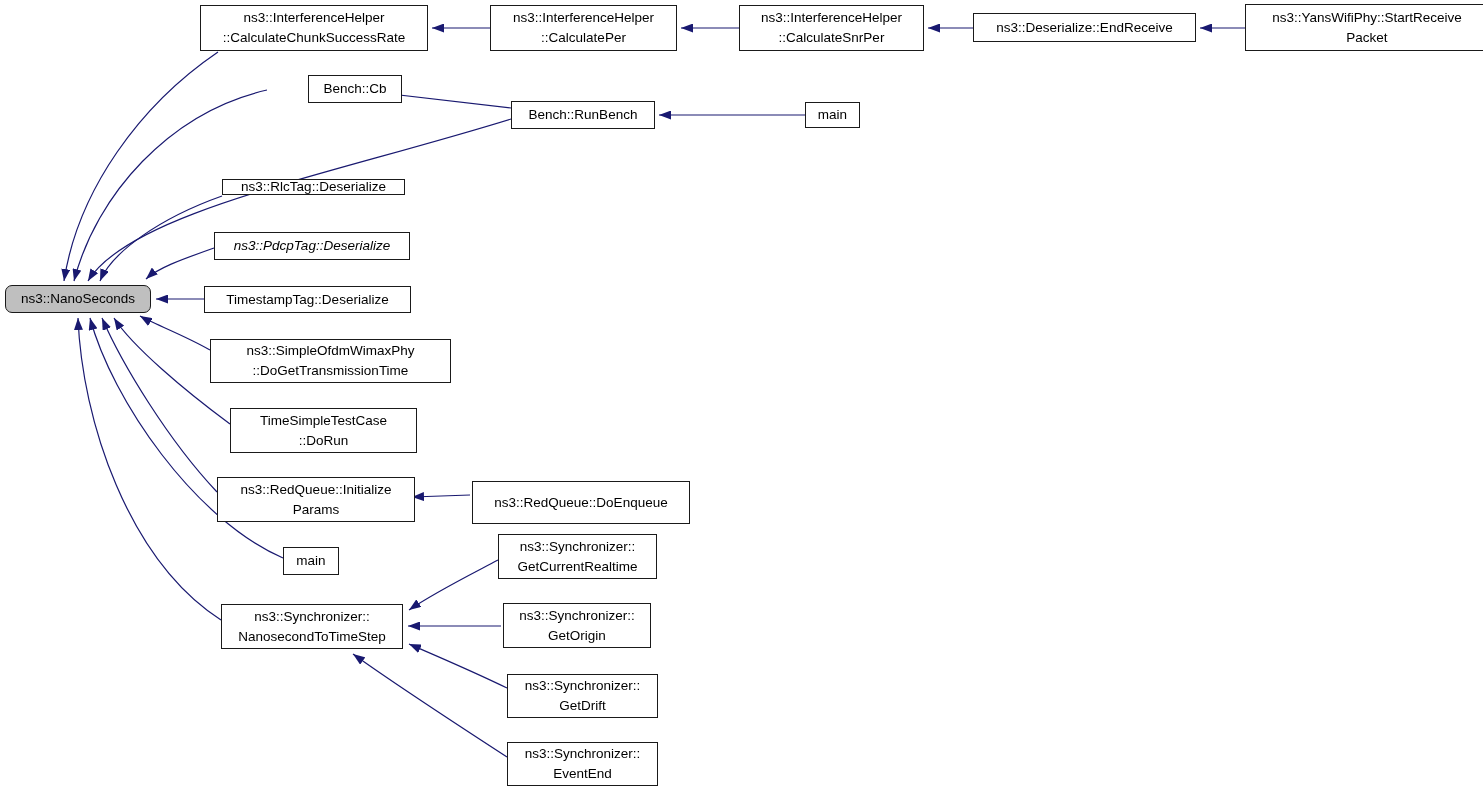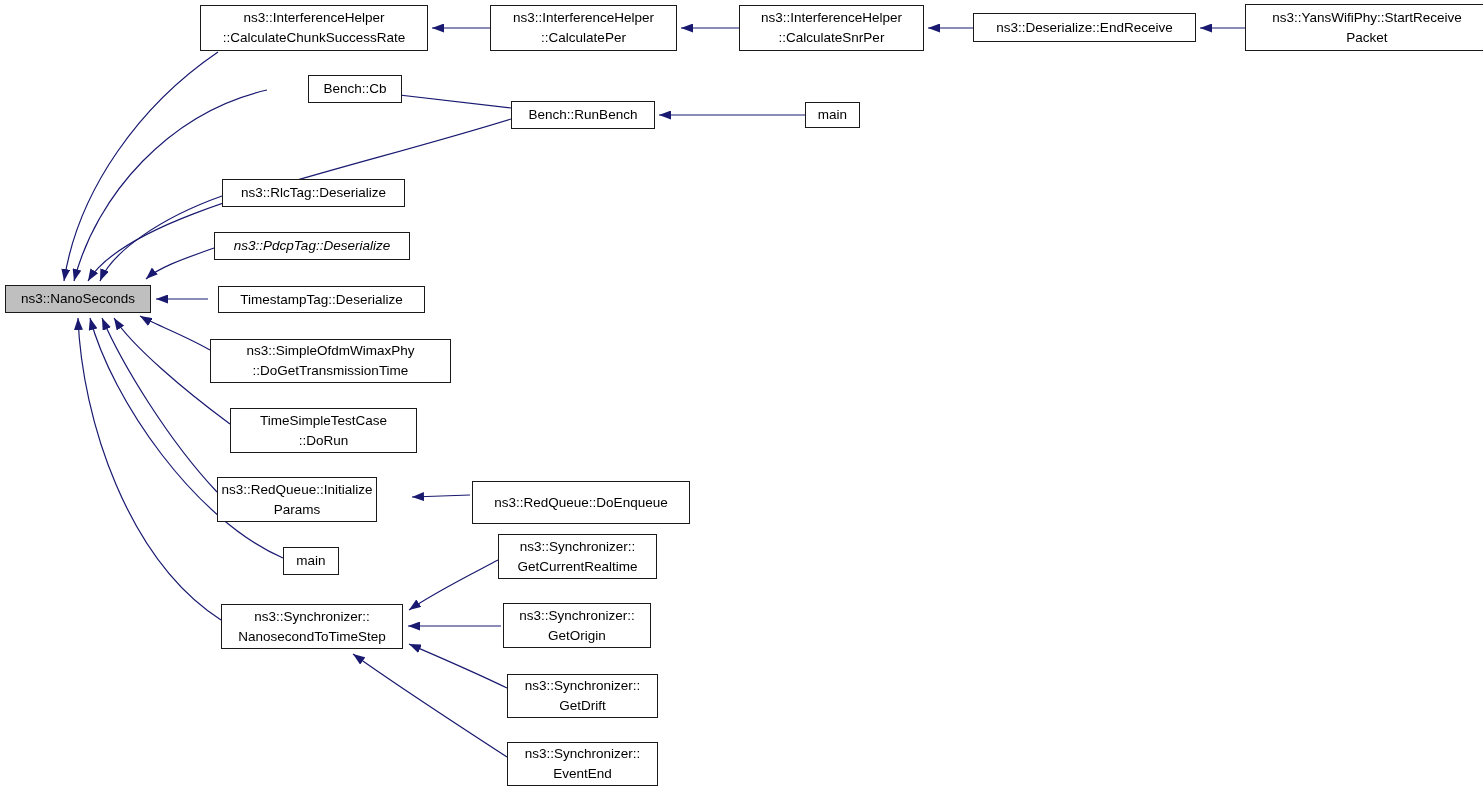--- a/index.html
+++ b/index.html
@@ -33,20 +33,21 @@
     align-items:center;
     justify-content:center;
     text-align:center;
     white-space:pre-line;
     cursor:pointer;
   }
   .node.hl{
     background:var(--hl-fill);
     border-width:1.8px;
     cursor:default;
+    border-radius:7px;
   }
 </style>
 </head>
 <body>
 
 <div id="canvas">
 
   <svg id="edges" width="1483" height="793" viewBox="0 0 1483 793" xmlns="http://www.w3.org/2000/svg">
     <defs>
       <marker id="arrowhead" viewBox="0 0 12 9" refX="12" refY="4.5" markerWidth="12" markerHeight="9" markerUnits="userSpaceOnUse" orient="auto">
@@ -92,33 +93,33 @@
 
   <div class="node" style="left:1245px;top:4px;width:244px;height:47px;">ns3::YansWifiPhy::StartReceive
 Packet</div>
 
   <div class="node" style="left:267px;top:75px;width:94px;height:28px;margin-left:41px;">Bench::Cb</div>
 
   <div class="node" style="left:511px;top:101px;width:144px;height:28px;">Bench::RunBench</div>
 
   <div class="node" style="left:805px;top:102px;width:55px;height:26px;">main</div>
 
-  <div class="node" style="left:222px;top:179px;width:183px;height:28px;">ns3::RlcTag::Deserialize</div>
+  <div class="node" style="left:222px;top:179px;width:183px;height:16px;">ns3::RlcTag::Deserialize</div>
 
   <div class="node" style="left:214px;top:232px;width:196px;height:28px;font-style:italic;">ns3::PdcpTag::Deserialize</div>
 
-  <div class="node" style="left:218px;top:286px;width:207px;height:27px;">TimestampTag::Deserialize</div>
+  <div class="node" style="left:204px;top:286px;width:207px;height:27px;">TimestampTag::Deserialize</div>
 
   <div class="node" style="left:210px;top:339px;width:241px;height:44px;">ns3::SimpleOfdmWimaxPhy
 ::DoGetTransmissionTime</div>
 
   <div class="node" style="left:230px;top:408px;width:187px;height:45px;">TimeSimpleTestCase
 ::DoRun</div>
 
-  <div class="node" style="left:217px;top:477px;width:160px;height:45px;">ns3::RedQueue::Initialize
+  <div class="node" style="left:217px;top:477px;width:198px;height:45px;">ns3::RedQueue::Initialize
 Params</div>
 
   <div class="node" style="left:472px;top:481px;width:218px;height:43px;">ns3::RedQueue::DoEnqueue</div>
 
   <div class="node" style="left:283px;top:547px;width:56px;height:28px;">main</div>
 
   <div class="node" style="left:498px;top:534px;width:159px;height:45px;">ns3::Synchronizer::
 GetCurrentRealtime</div>
 
   <div class="node" style="left:221px;top:604px;width:182px;height:45px;">ns3::Synchronizer::

